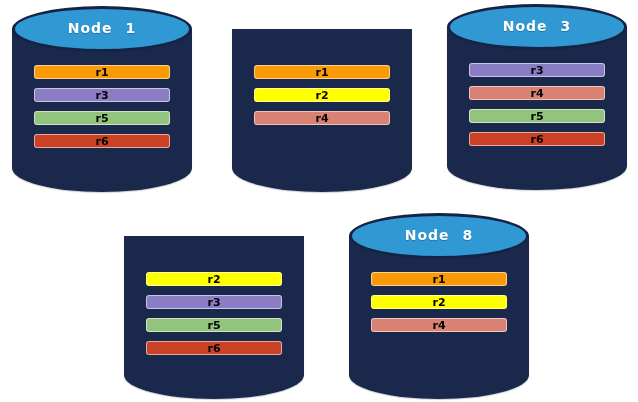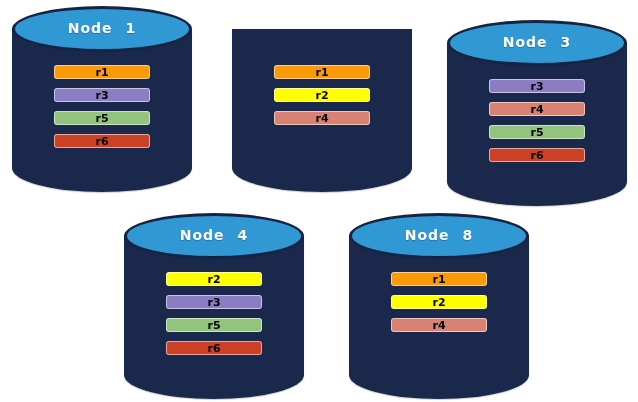--- a/index.html
+++ b/index.html
@@ -58,21 +58,21 @@
     left: 0;
     right: 0;
     top: 59px;
     display: flex;
     flex-direction: column;
     align-items: center;
     gap: 9px;
     z-index: 3;
   }
   .bar {
-    width: 96px;
+    width: 136px;
     height: 14px;
     box-sizing: border-box;
     border-radius: 3px;
     border: 1px solid rgba(255,255,255,0.55);
     display: flex;
     align-items: center;
     justify-content: center;
   }
   .bar span {
     font-size: 11px;
@@ -111,21 +111,21 @@
           <span style="color: rgb(0, 0, 0);">r1</span>
         </div>
         <div class="bar" style="background: rgb(255, 255, 0);">
           <span style="color: rgb(0, 0, 0);">r2</span>
         </div>
         <div class="bar" style="background: rgb(217, 129, 115);">
           <span style="color: rgb(0, 0, 0);">r4</span>
         </div>
       </div>
     </div>
-    <div class="cyl" style="left: 447px; top: 20px;">
+    <div class="cyl" style="left: 447px; top: 4px;">
       <div class="cbody" style="background: rgb(26, 40, 75);"></div>
       <div class="ctop" style="background: rgb(48, 153, 212); border-color: rgb(21, 36, 68);">
         <span class="ctitle" style="color: rgb(255, 255, 255);">Node 3</span>
       </div>
       <div class="bars">
         <div class="bar" style="background: rgb(139, 125, 196);">
           <span style="color: rgb(0, 0, 0);">r3</span>
         </div>
         <div class="bar" style="background: rgb(217, 129, 115);">
           <span style="color: rgb(0, 0, 0);">r4</span>
@@ -133,23 +133,20 @@
         <div class="bar" style="background: rgb(147, 196, 125);">
           <span style="color: rgb(0, 0, 0);">r5</span>
         </div>
         <div class="bar" style="background: rgb(203, 65, 37);">
           <span style="color: rgb(0, 0, 0);">r6</span>
         </div>
       </div>
     </div>
     <div class="cyl" style="left: 124px; top: 213px;">
       <div class="cbody" style="background: rgb(26, 40, 75);"></div>
-      <div class="ctop" style="background: rgb(48, 153, 212); border-color: rgb(21, 36, 68);">
-        <span class="ctitle" style="color: rgb(255, 255, 255);">Node 4</span>
-      </div>
       <div class="bars">
         <div class="bar" style="background: rgb(255, 255, 0);">
           <span style="color: rgb(0, 0, 0);">r2</span>
         </div>
         <div class="bar" style="background: rgb(139, 125, 196);">
           <span style="color: rgb(0, 0, 0);">r3</span>
         </div>
         <div class="bar" style="background: rgb(147, 196, 125);">
           <span style="color: rgb(0, 0, 0);">r5</span>
         </div>

